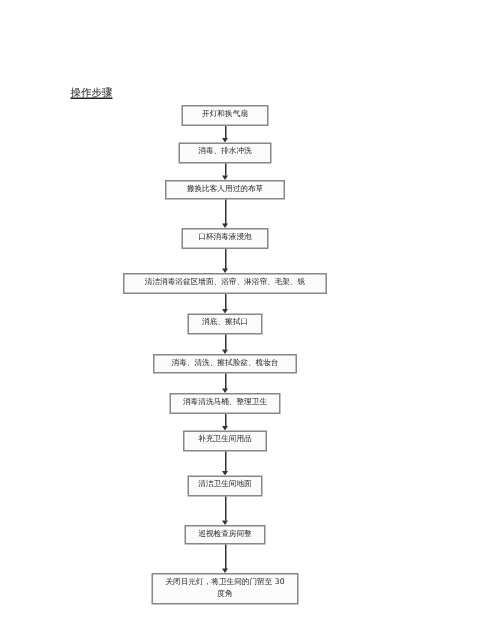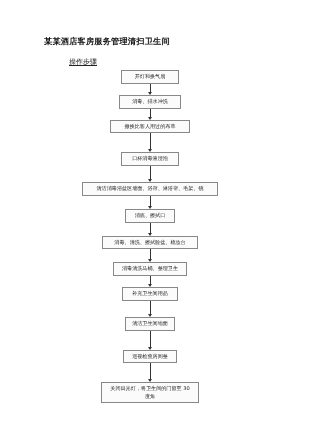--- a/index.html
+++ b/index.html
@@ -26,21 +26,21 @@
     left: 44px;
     top: 36px;
     font-size: 8.2px;
     font-weight: bold;
     letter-spacing: 0.2px;
     white-space: nowrap;
     color: #111111;
   }
   .doc-subtitle {
     position: absolute;
-    left: 69px;
+    left: 47px;
     top: 57px;
     font-size: 7px;
     color: #222222;
     white-space: nowrap;
     text-decoration: underline;
   }
   .flow {
     position: absolute;
     left: 0;
     top: 70px;
@@ -99,21 +99,20 @@
   .c-short { height: 11px; }
   .c-mid   { height: 13px; }
   .c-long  { height: 16px; }
   .c-xlong { height: 19px; }
 </style>
 </head>
 <body>
 
 <div class="page">
 
-  <div class="doc-title">某某酒店客房服务管理清扫卫生间</div>
 
   <div class="doc-subtitle">操作步骤</div>
 
   <div class="flow">
 
     <div class="node-row">
       <div class="node n0">开灯和换气扇</div>
     </div>
     <div class="connector c-short">
       <div class="line"></div>

